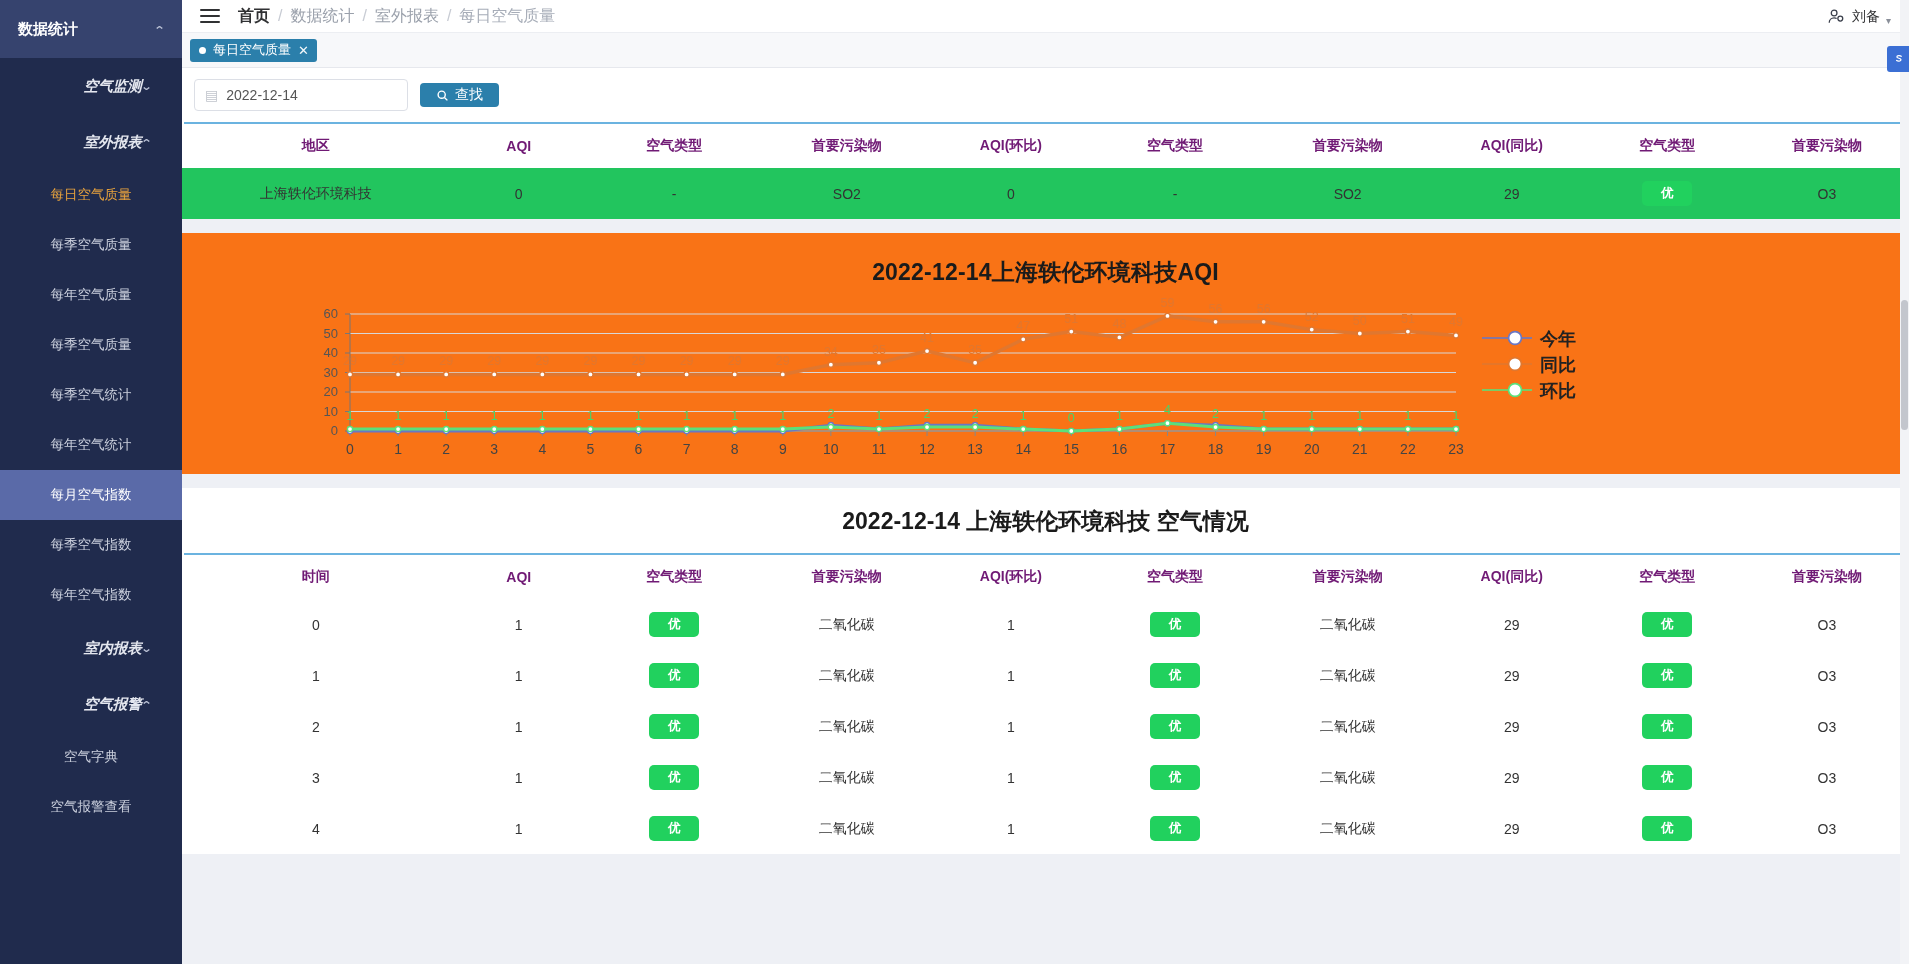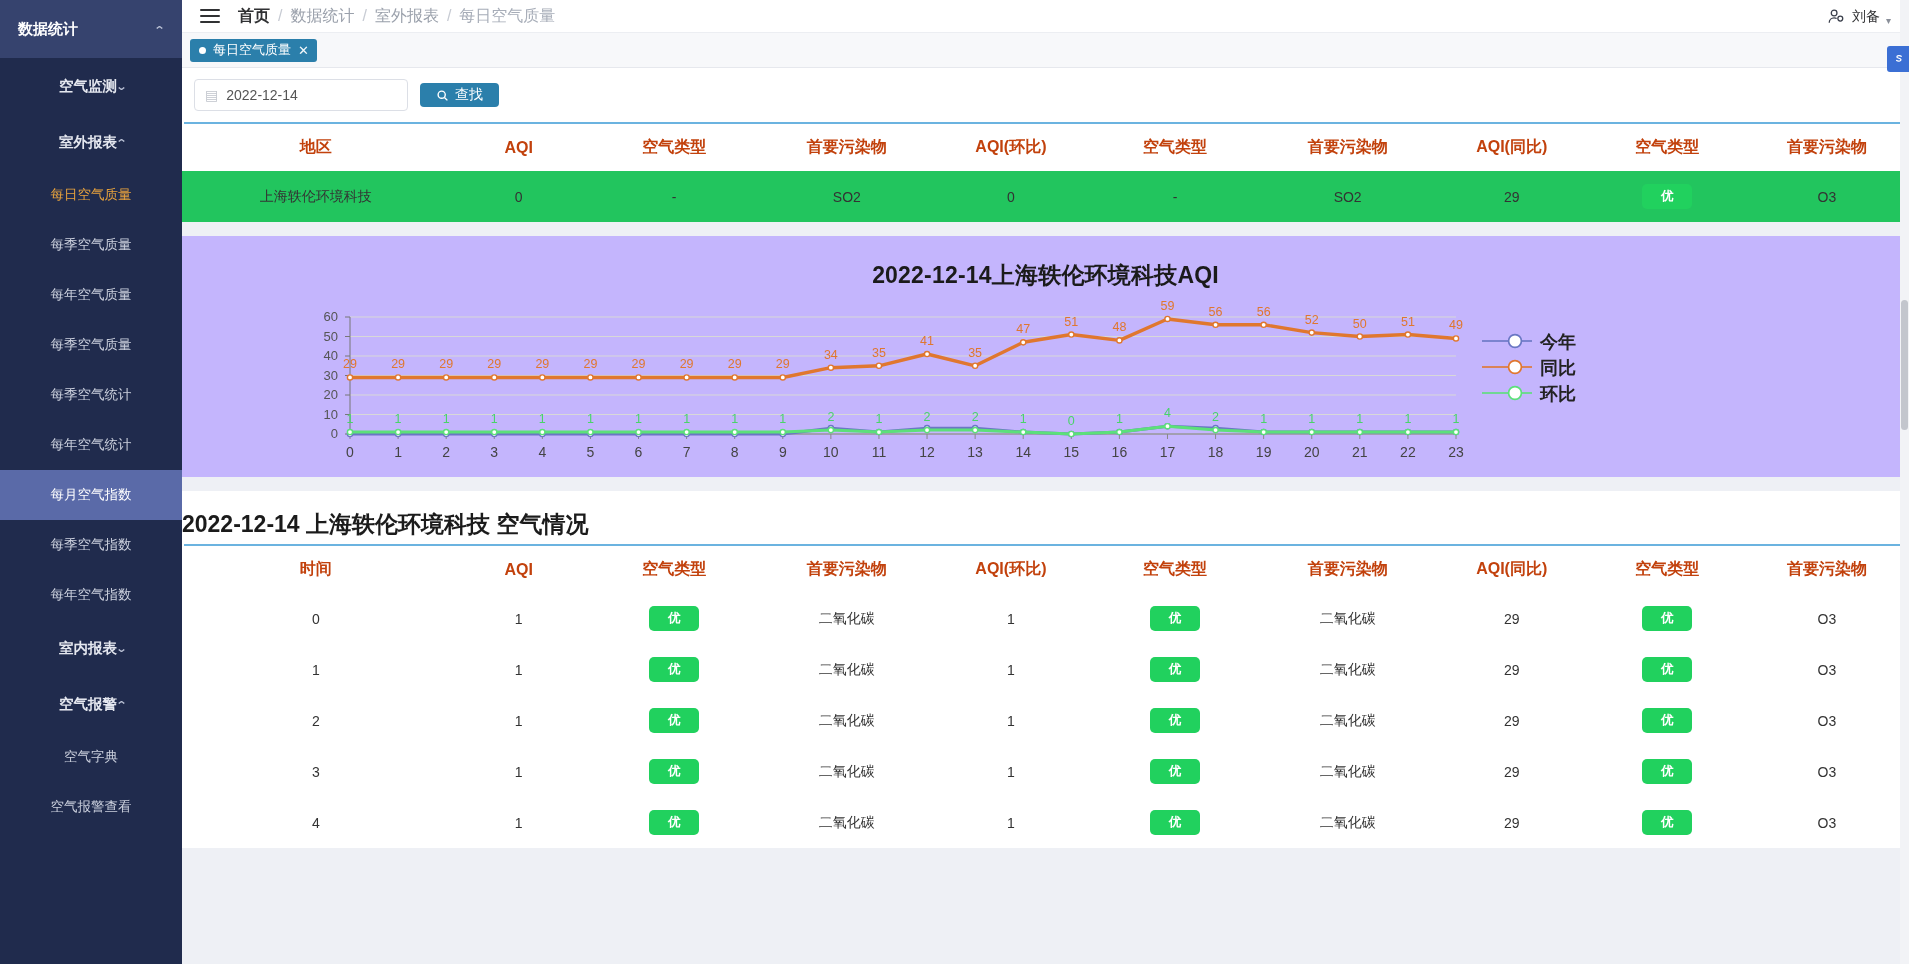--- a/index.html
+++ b/index.html
@@ -14,23 +14,24 @@
   #sidebar{
     position:absolute; left:0; top:0; width:182px; height:964px;
     background:#202b4d; overflow:hidden;
   }
   .sb-top{
     height:58px; background:#36436e; display:flex; align-items:center;
     padding:0 18px; color:#fff; font-size:15px; font-weight:600;
     justify-content:space-between;
   }
   .sb-group{
-    height:56px; display:flex; align-items:center; justify-content:center;
+    height:56px; display:flex; align-items:center; justify-content:flex-end;
     padding:0 31px 0 34px; color:#e4e7ef; font-size:14.5px; font-weight:600;
     cursor:pointer;
+    font-style:italic;
   }
   .sb-item{
     height:50px; display:flex; align-items:center; justify-content:center;
     color:#ccd1de; font-size:13.5px; cursor:pointer;
   }
   .sb-item.active{ background:#5a6aa8; color:#ffffff; }
   .sb-item.current{ color:#e8a33d; }
   .caret{ font-size:11px; color:#b9c0d4; transform:scaleX(1.3); display:inline-block;}
   .caret.up{ transform:scaleX(1.3) rotate(180deg); }
 
@@ -83,43 +84,43 @@
     border:none; border-radius:4px; font-size:14px; display:flex;
     align-items:center; gap:6px; cursor:pointer;
     font-family:"Liberation Sans",sans-serif;
   }
 
   
   table{ width:100%; border-collapse:collapse; table-layout:fixed; }
   .tbl-wrap{ background:#fff; padding:0 0 0 0; }
   .tbl-top-rule{ height:2px; background:#6bb3e0; margin:0 2px; }
   th{
-    font-size:16px; font-weight:700; color:#c2410c; padding:13px 4px;
+    font-size:14px; font-weight:700; color:#701a75; padding:13px 4px;
     text-align:center; background:#fff;
   }
   td{
     font-size:14px; color:#333; padding:13px 4px; text-align:center;
   }
   tr.zebra td{ background:#22c55e;text-align:center; }
   tr.plain td{ background:#fff; }
   .badge{
     display:inline-block; background:#21d15e; color:#fff; font-size:12.5px;
     font-weight:700; border-radius:5px; padding:4px 16px; min-width:50px;
   }
 
   
-  .chart-card{ background:#c4b5fd; padding:10px 0 6px 0; }
+  .chart-card{ background:#f97316; padding:10px 0 6px 0; }
   .chart-title{
     text-align:center; font-size:23px; font-weight:700; color:#1b1b1b;
     padding:14px 0 10px 0; letter-spacing:.2px;
   }
   .chart-host{ position:relative; width:100%; height:170px; }
   .sec-title{
-    text-align:left; font-size:23px; font-weight:700; color:#1b1b1b;
-    padding:18px 0 4px 0; background:#fff;
+    text-align:center; font-size:23px; font-weight:700; color:#1b1b1b;
+    padding:18px 0 16px 0; background:#fff;
   }
   .gap{ height:14px; background:#eef0f5; }
 
   
   .vscroll{
     position:absolute; right:0; top:0; width:9px; bottom:0; background:#f2f3f6;
   }
   .vthumb{
     position:absolute; right:1px; width:7px; background:#c3c6cd; border-radius:4px;
   }

